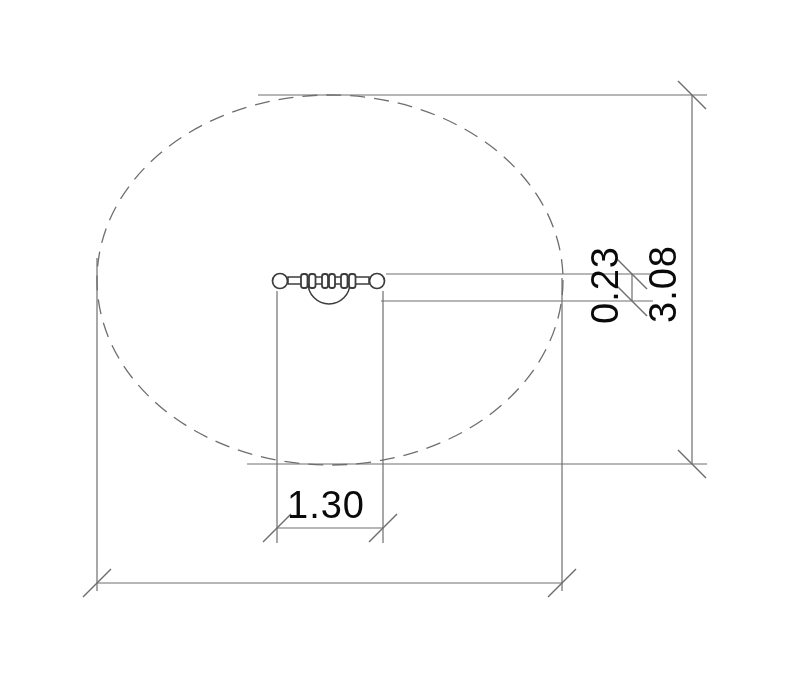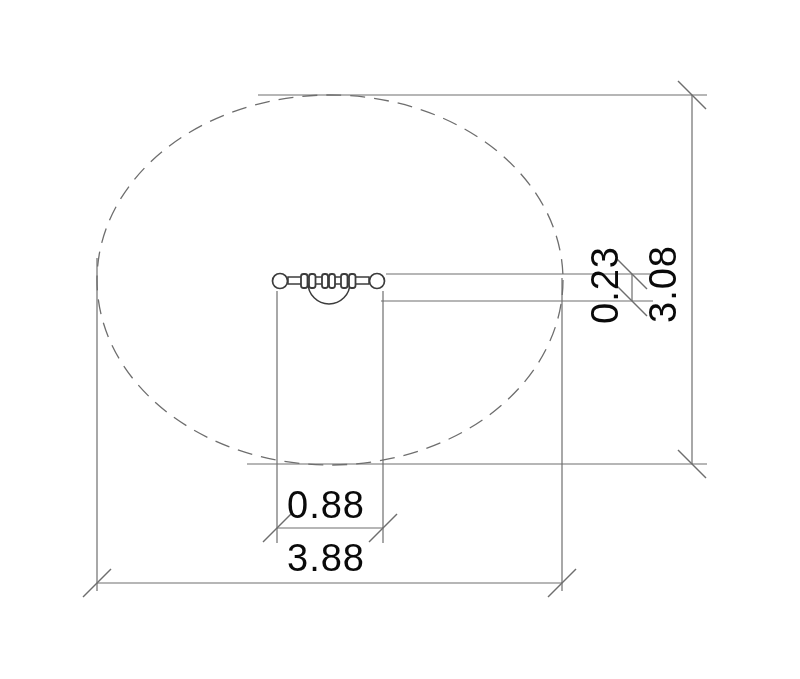--- a/index.html
+++ b/index.html
@@ -94,21 +94,20 @@
         <rect x="301" y="274" width="6.5" height="14" rx="2.5"></rect>
         <rect x="309" y="274" width="6.5" height="14" rx="2.5"></rect>
         <rect x="322" y="274" width="6" height="14" rx="2.5"></rect>
         <rect x="329" y="274" width="6" height="14" rx="2.5"></rect>
         <rect x="341" y="274" width="6.5" height="14" rx="2.5"></rect>
         <rect x="349" y="274" width="6.5" height="14" rx="2.5"></rect>
       </g>
     </g>
   </svg>
 
-  <span class="dim-label" style="left:326px; top:505px;">0.88</span>
+  <span class="dim-label" style="left:326px; top:505px;">1.30</span>
 
-  <span class="dim-label" style="left:326px; top:558px;">3.88</span>
 
   <span class="dim-label vertical" style="left:605px; top:285px;">0.23</span>
 
   <span class="dim-label vertical" style="left:663px; top:284px;">3.08</span>
 
 </div>
 
 </body></html>

